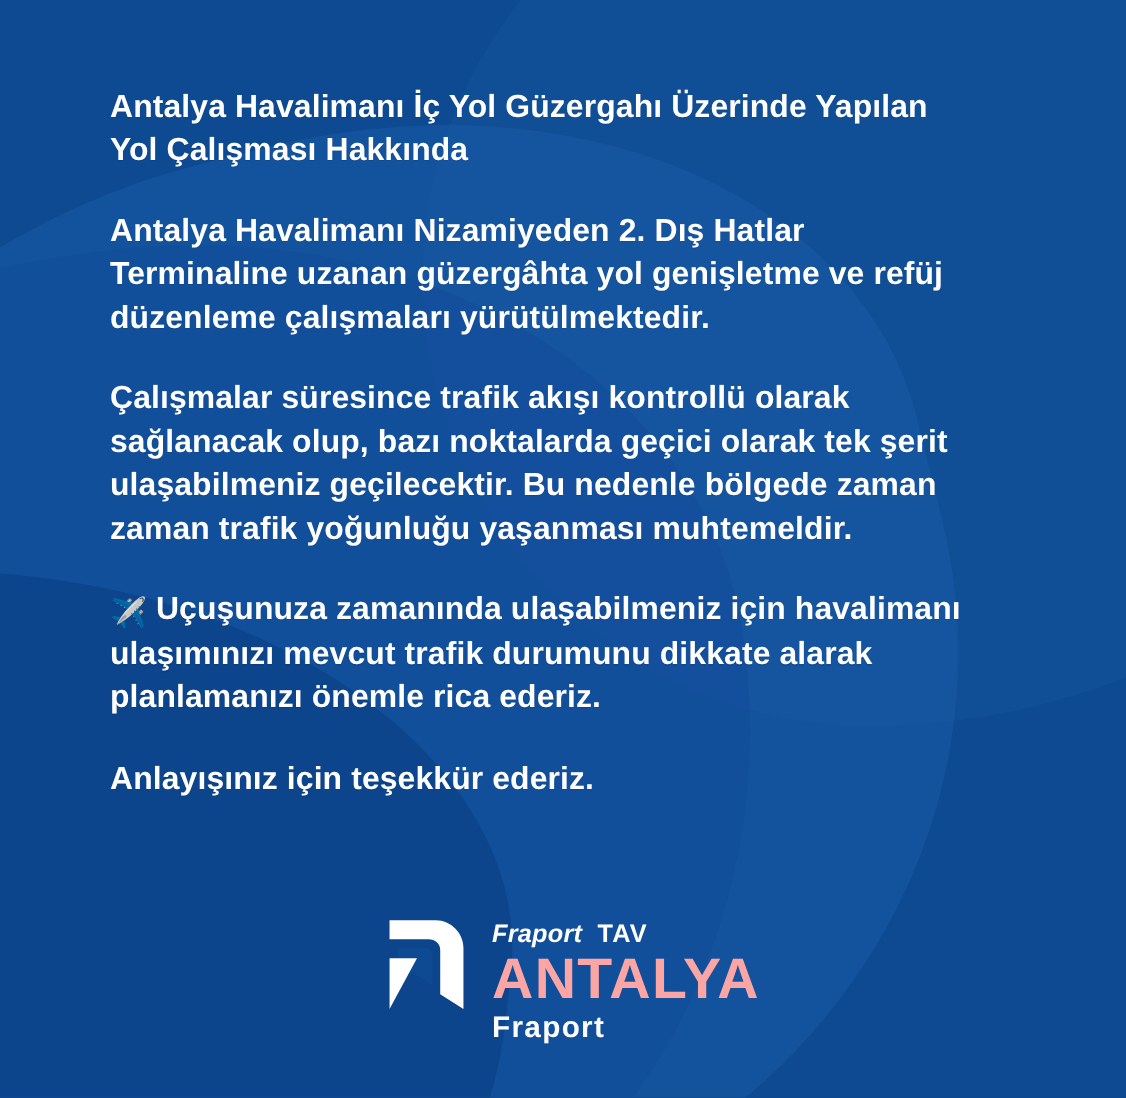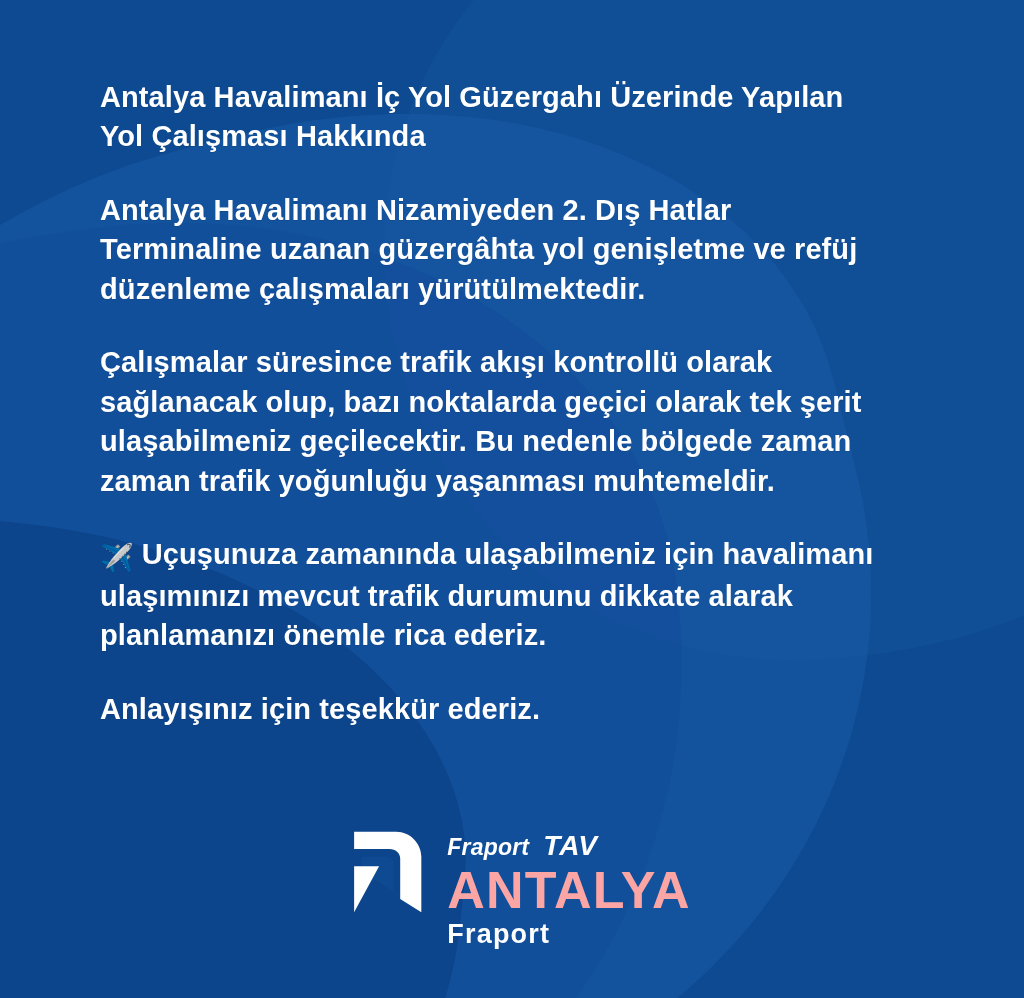--- a/index.html
+++ b/index.html
@@ -129,24 +129,23 @@
     gap: 14px;
     color: #ffffff;
   }
   .logo-fraport {
     font-size: 23px;
     font-style: italic;
     font-weight: bold;
     letter-spacing: 0.2px;
   }
   .logo-tav {
-    font-size: 28px;
+    font-size: 23px;
     font-weight: bold;
     letter-spacing: 1px;
-    font-style: italic;
   }
   .logo-antalya {
     color: #fca5a5;
     font-size: 52px;
     font-weight: bold;
     letter-spacing: 1.2px;
     line-height: 1.02;
     margin-top: 2px;
   }
   .logo-airport {

